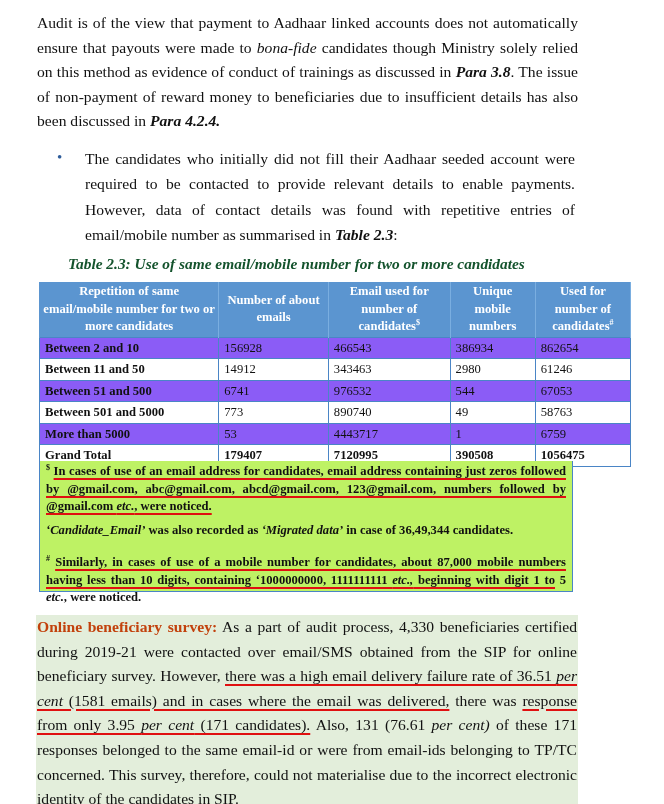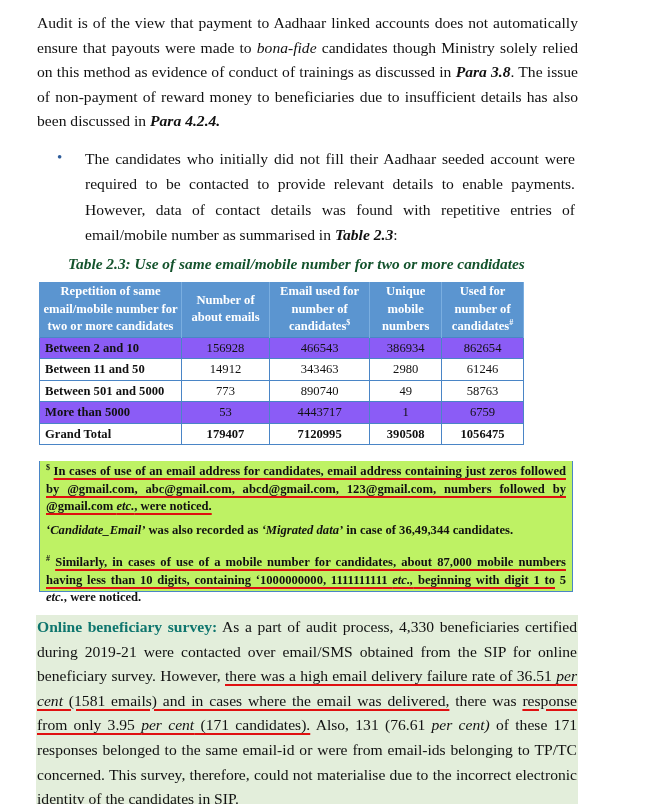--- a/index.html
+++ b/index.html
@@ -8,45 +8,45 @@
   .para { position: absolute; left: 37px; width: 541px; font-size: 15.6px;
           line-height: 24.5px; text-align: justify; }
   .para i, .para b i { font-style: italic; }
   .intro { top: 11px; }
   .bullet-wrap { position: absolute; left: 57px; top: 146px; width: 521px; }
   .bullet { position: absolute; left: 0; top: 3px; color: #2e5c9a; font-size: 15px; }
   .bullet-text { position: absolute; left: 28px; top: 0; width: 490px; font-size: 15.6px;
                  line-height: 25.3px; text-align: justify; }
   .caption { position: absolute; left: 68px; top: 255px; font-size: 15.4px; font-weight: bold;
              font-style: italic; color: #14532d; white-space: nowrap; }
-  table.data { position: absolute; left: 39px; top: 282px; width: 485px;
+  table.data { position: absolute; left: 39px; top: 282px; width: 592px;
                border-collapse: collapse; font-size: 12.6px; font-weight: bold; }
   table.data th { background: #5b95d0; color: #fff; font-weight: bold; text-align: center;
                   padding: 1px 3px; line-height: 17.5px; border-left: 1px solid #7aaee0;
                   border-right: 1px solid #7aaee0; }
   table.data th.first { border-left: 1px solid #5b95d0; }
   table.data td { border: 1px solid #4a85c6; padding: 0 5px; height: 20.5px; line-height: 20.5px; }
-  table.data td.num { text-align: center; font-weight: normal; }
+  table.data td.num { text-align: left; font-weight: normal; }
   table.data tr.shade td { background: #8b5cf6; }
   table.data tr.total td { font-weight: bold; }
   table.data td.label { text-align: left; }
   sup { font-size: 8px; vertical-align: top; line-height: 10px; }
   .notes { position: absolute; left: 39px; top: 461px; width: 534px; height: 131px;
            background: #bef264; border: 1px solid #4a85c6; border-top: none;
            font-size: 12.6px; font-weight: bold; box-sizing: border-box; padding: 0 6px; }
   .note { text-align: justify; line-height: 17.5px; margin: 0; }
   .note.n1 { padding-top: 2px; }
   .note.n2 { margin-top: 6px; }
   .note.n3 { margin-top: 15px; }
   .ul { text-decoration: underline; text-decoration-color: #e01010; text-underline-offset: 3px;
         text-decoration-thickness: 1.5px; }
   .green { position: absolute; left: 36px; top: 615px; width: 542px; height: 189px;
            background: #e3eedb; }
   .green .para { position: absolute; left: 1px; top: 0; width: 540px; line-height: 24.6px; }
-  .survey-head { color: #0f766e; font-weight: bold; }
+  .survey-head { color: #c2410c; font-weight: bold; }
 </style>
 </head>
 <body>
 
 <div class="para intro">
   <span>Audit is of the view that payment to Aadhaar linked accounts does not automatically ensure that payouts were made to </span><i>bona-fide</i><span> candidates though Ministry solely relied on this method as evidence of conduct of trainings as discussed in </span><b><i>Para 3.8</i></b><span>. The issue of non-payment of reward money to beneficiaries due to insufficient details has also been discussed in </span><b><i>Para 4.2.4.</i></b>
 </div>
 
 <div class="bullet-wrap">
   <span class="bullet">•</span>
@@ -82,20 +82,27 @@
       <td class="num">386934</td>
       <td class="num">862654</td>
     </tr>
     <tr>
       <td class="label">Between 11 and 50</td>
       <td class="num">14912</td>
       <td class="num">343463</td>
       <td class="num">2980</td>
       <td class="num">61246</td>
     </tr>
+    <tr class="shade">
+      <td class="label">Between 51 and 500</td>
+      <td class="num">6741</td>
+      <td class="num">976532</td>
+      <td class="num">544</td>
+      <td class="num">67053</td>
+    </tr>
     <tr>
       <td class="label">Between 501 and 5000</td>
       <td class="num">773</td>
       <td class="num">890740</td>
       <td class="num">49</td>
       <td class="num">58763</td>
     </tr>
     <tr class="shade">
       <td class="label">More than 5000</td>
       <td class="num">53</td>

